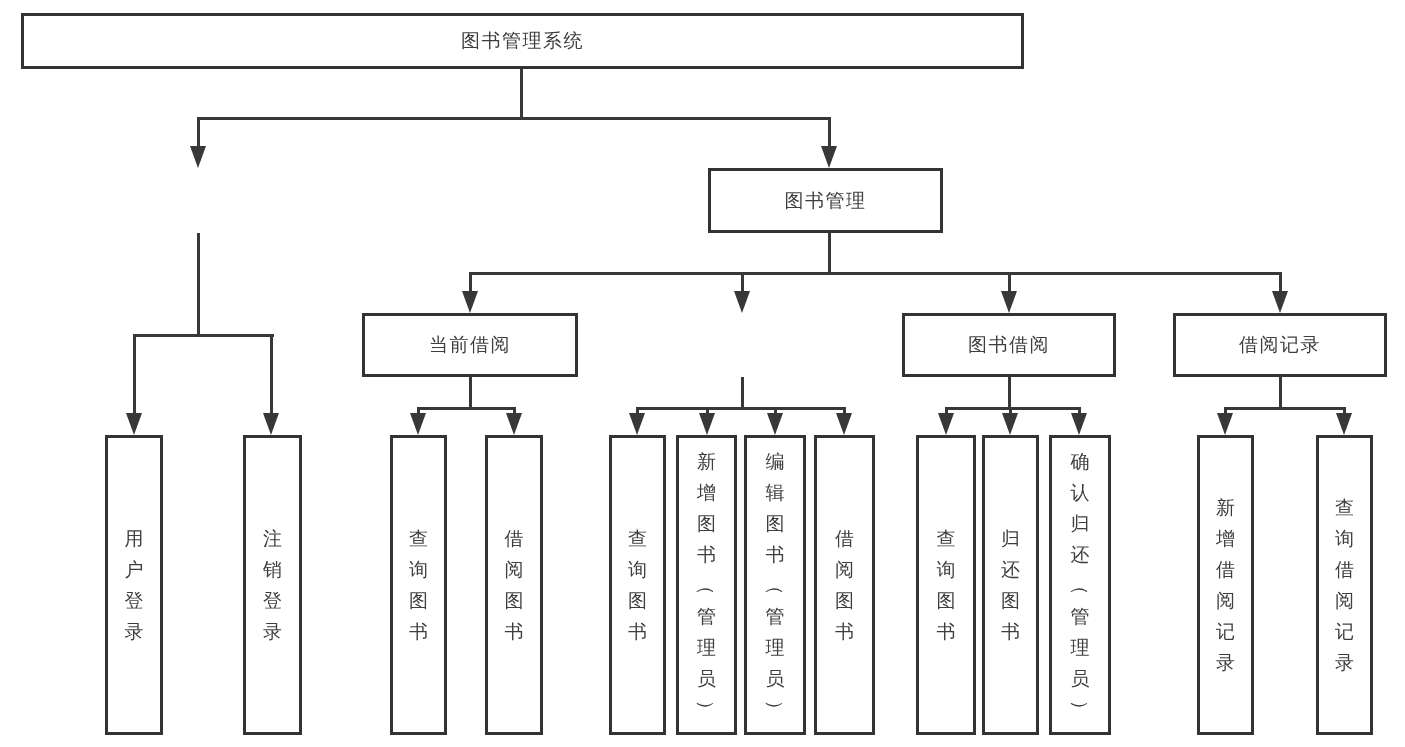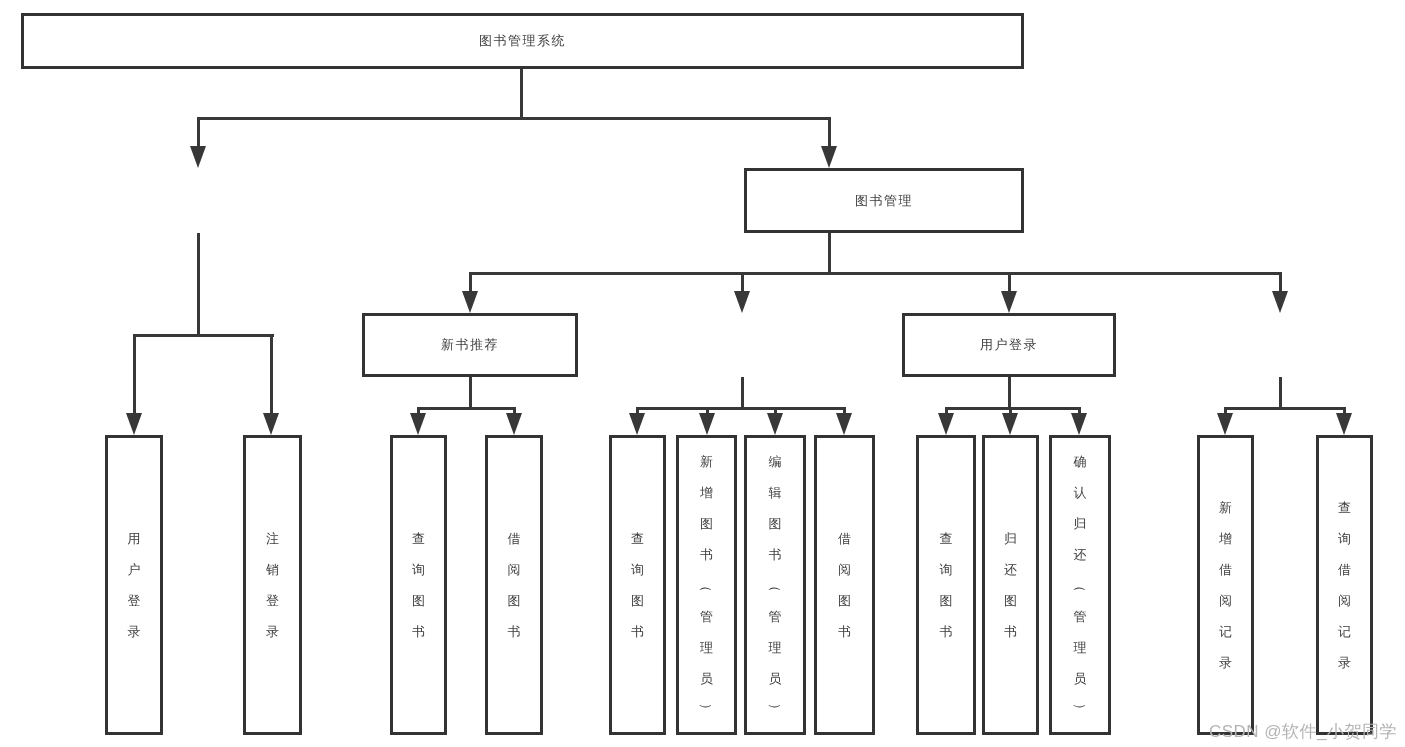--- a/index.html
+++ b/index.html
@@ -3,21 +3,21 @@
 <meta charset="utf-8">
 <style>
   html,body{margin:0;padding:0;background:#ffffff;}
   #canvas{
     position:relative;width:1405px;height:747px;background:#ffffff;overflow:hidden;
     font-family:"Liberation Sans","DejaVu Sans",sans-serif;
   }
   .bx{
     position:absolute;box-sizing:border-box;border:3px solid #333333;background:#ffffff;
     display:flex;align-items:center;justify-content:center;
-    font-size:13px;color:#3e3e3e;letter-spacing:1.5px;
+    font-size:19px;color:#3e3e3e;letter-spacing:1.5px;
   }
   .vert{flex-direction:column;letter-spacing:0;}
   .vert span{display:block;line-height:19px;margin:6px 0;}
   .vert span.rot{transform:rotate(90deg);}
   .ln{position:absolute;background:#383838;}
   .ar{
     position:absolute;width:0;height:0;
     border-left:8px solid transparent;border-right:8px solid transparent;
     border-top:22px solid #383838;
   }
@@ -35,21 +35,21 @@
     <span>图书管理系统</span>
   </div>
 
   <div class="ln" style="left:520px;top:69px;width:3px;height:50px"></div>
   <div class="ln" style="left:197px;top:117px;width:634px;height:3px"></div>
   <div class="ln" style="left:197px;top:117px;width:3px;height:34px"></div>
   <div class="ar" style="left:190px;top:146px"></div>
   <div class="ln" style="left:828px;top:117px;width:3px;height:34px"></div>
   <div class="ar" style="left:821px;top:146px"></div>
 
-  <div class="bx" style="left:744px;top:168px;width:280px;height:65px">
+  <div class="bx" style="left:708px;top:168px;width:235px;height:65px">
     <span>图书管理</span>
   </div>
 
   <div class="ln" style="left:197px;top:233px;width:3px;height:103px"></div>
   <div class="ln" style="left:133px;top:334px;width:141px;height:3px"></div>
   <div class="ln" style="left:133px;top:334px;width:3px;height:80px"></div>
   <div class="ar" style="left:126px;top:413px"></div>
   <div class="ln" style="left:270px;top:334px;width:3px;height:80px"></div>
   <div class="ar" style="left:263px;top:413px"></div>
 
@@ -58,24 +58,27 @@
   <div class="ln" style="left:469px;top:272px;width:3px;height:20px"></div>
   <div class="ar" style="left:462px;top:291px"></div>
   <div class="ln" style="left:741px;top:272px;width:3px;height:20px"></div>
   <div class="ar" style="left:734px;top:291px"></div>
   <div class="ln" style="left:1008px;top:272px;width:3px;height:20px"></div>
   <div class="ar" style="left:1001px;top:291px"></div>
   <div class="ln" style="left:1279px;top:272px;width:3px;height:20px"></div>
   <div class="ar" style="left:1272px;top:291px"></div>
 
   <div class="bx" style="left:362px;top:313px;width:216px;height:64px">
-    <span>新书推荐</span>
+    <span>当前借阅</span>
   </div>
   <div class="bx" style="left:902px;top:313px;width:214px;height:64px">
-    <span>用户登录</span>
+    <span>图书借阅</span>
+  </div>
+  <div class="bx" style="left:1173px;top:313px;width:214px;height:64px">
+    <span>借阅记录</span>
   </div>
 
   <div class="ln" style="left:469px;top:377px;width:3px;height:33px"></div>
   <div class="ln" style="left:417px;top:407px;width:99px;height:3px"></div>
   <div class="ln" style="left:417px;top:407px;width:3px;height:10px"></div>
   <div class="ar" style="left:410px;top:413px"></div>
   <div class="ln" style="left:513px;top:407px;width:3px;height:10px"></div>
   <div class="ar" style="left:506px;top:413px"></div>
 
   <div class="ln" style="left:741px;top:377px;width:3px;height:33px"></div>
@@ -213,15 +216,14 @@
   <div class="bx vert" style="left:1316px;top:435px;width:57px;height:300px">
 
   <span>查</span>
       <span>询</span>
       <span>借</span>
       <span>阅</span>
       <span>记</span>
       <span>录</span>
     </div>
 
-  <div class="watermark">CSDN @软件_小贺同学</div>
 
 </div>
 
 </body></html>

